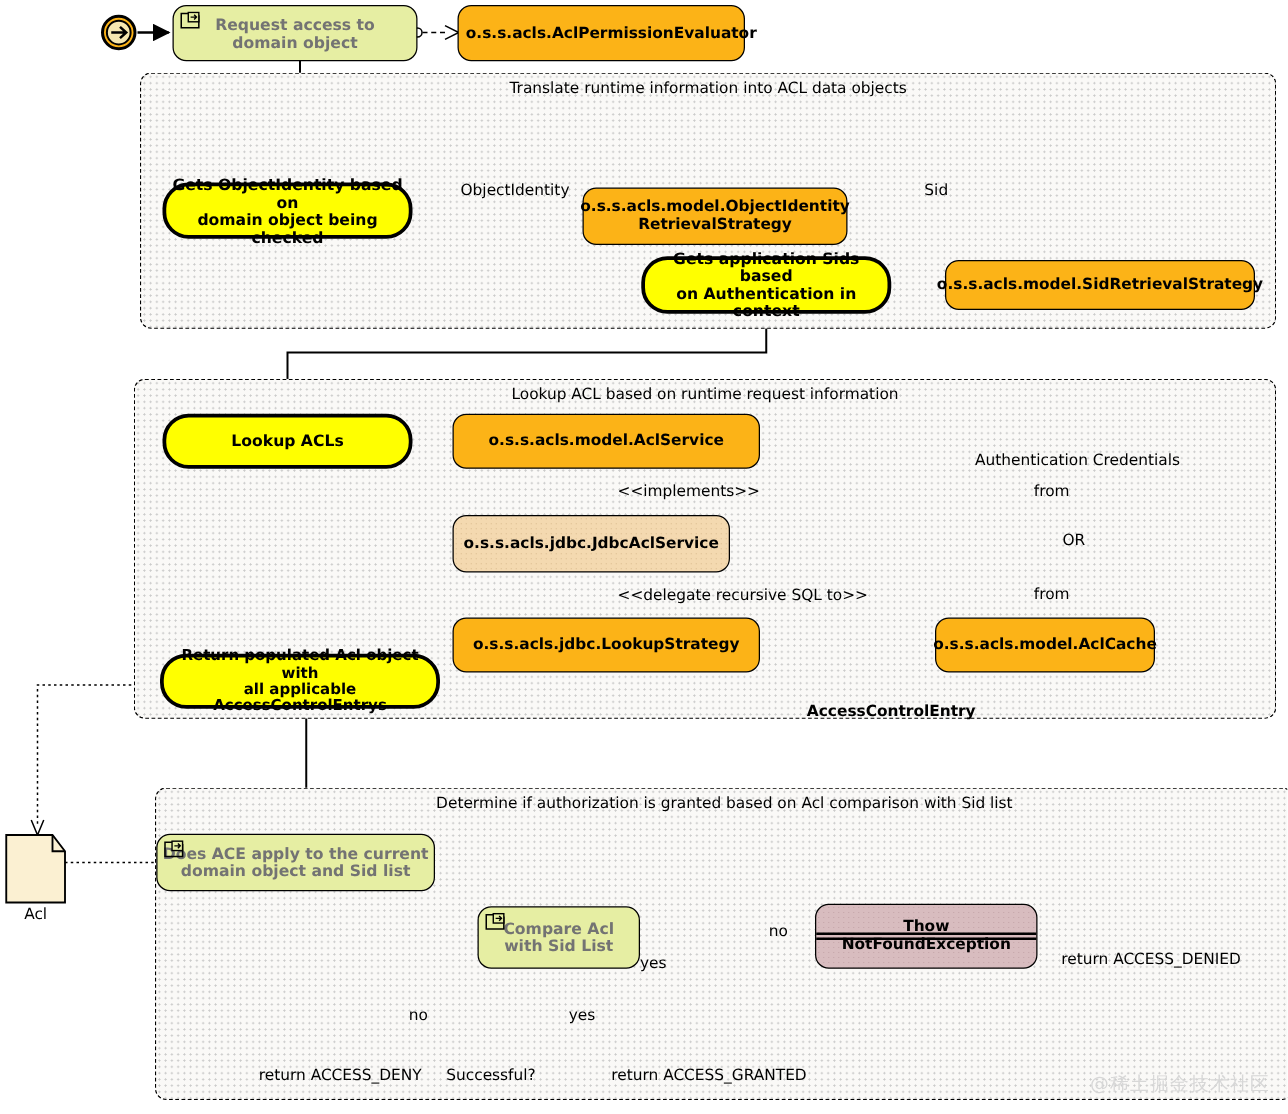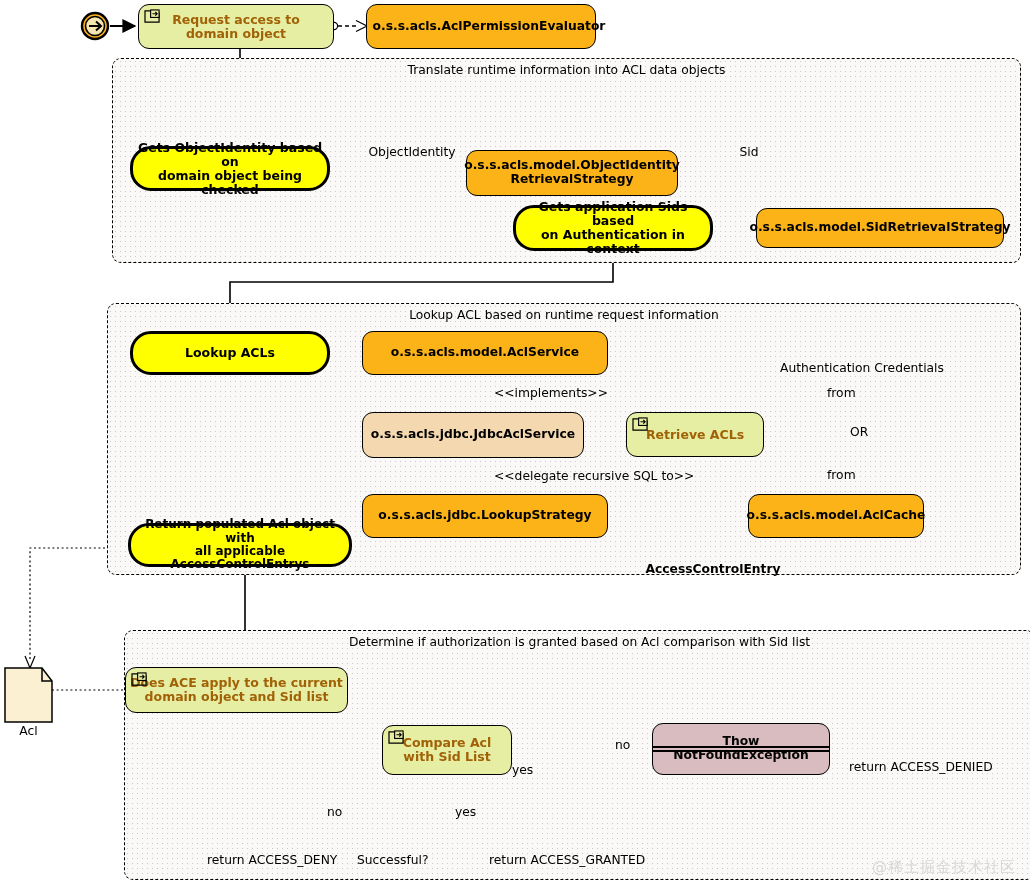--- a/index.html
+++ b/index.html
@@ -8,21 +8,21 @@
   svg#canvas{position:absolute;left:0;top:0;width:1030px;height:891px;}
 
   .node{position:absolute;box-sizing:border-box;display:flex;align-items:center;justify-content:center;text-align:center;}
   .node span.lbl{display:block;line-height:1.12;white-space:pre-line;}
 
   
   .act-yellow{background:#ffff00;border:3px solid #000;border-radius:21px;
       font-size:12.5px;color:#000;font-weight:600;}
   
   .act-pale{background:#e6eea3;border:1.6px solid #000;border-radius:11px;
-      font-size:12.5px;color:#a16207;font-weight:600;}
+      font-size:12.5px;color:#737373;font-weight:600;}
   
   .cls-orange{background:#fcb317;border:1.4px solid #000;border-radius:11px;
       font-size:12.3px;color:#000;font-weight:600;}
   
   .cls-tan{background:#f4d9b0;border:1.4px solid #000;border-radius:11px;
       font-size:12.3px;color:#000;font-weight:600;
       background-image:radial-gradient(#d8b98c 0.6px, transparent 0.7px);
       background-size:4px 4px;}
   
   .exc{background:#d8bcbf;border:1.4px solid #000;border-radius:11px;
@@ -268,28 +268,20 @@
   <div class="node cls-tan" style="left:362px;top:412px;width:222px;height:46px;">
     <span class="lbl">o.s.s.acls.jdbc.JdbcAclService</span>
   </div>
 
   <div class="tx" style="left:494px;top:469px;">&lt;&lt;delegate recursive SQL to&gt;&gt;</div>
 
   <div class="node cls-orange" style="left:362px;top:494px;width:246px;height:44px;">
     <span class="lbl">o.s.s.acls.jdbc.LookupStrategy</span>
   </div>
 
-  <div class="node act-pale" style="left:626px;top:412px;width:138px;height:45px;">
-    <svg class="subicon" viewBox="0 0 18 16">
-      <path d="M1,2 L1,14 L16,14 L16,4 L8,4 L8,2 z" fill="none" stroke="#000" stroke-width="1.3"></path>
-      <rect x="7" y="1" width="9" height="8" fill="#e6eea3" stroke="#000" stroke-width="1.2"></rect>
-      <path d="M9,5 L14,5 M12,3 L14,5 L12,7" fill="none" stroke="#000" stroke-width="1.2"></path>
-    </svg>
-    <span class="lbl">Retrieve ACLs</span>
-  </div>
 
   <div class="tx" style="left:850px;top:425px;">OR</div>
 
   <div class="tx" style="left:772px;top:361px;width:180px;text-align:center;">Authentication Credentials</div>
 
   <div class="tx" style="left:827px;top:386px;">from</div>
 
   <div class="tx" style="left:827px;top:468px;">from</div>
 
   <div class="node cls-orange" style="left:748px;top:494px;width:176px;height:44px;">

